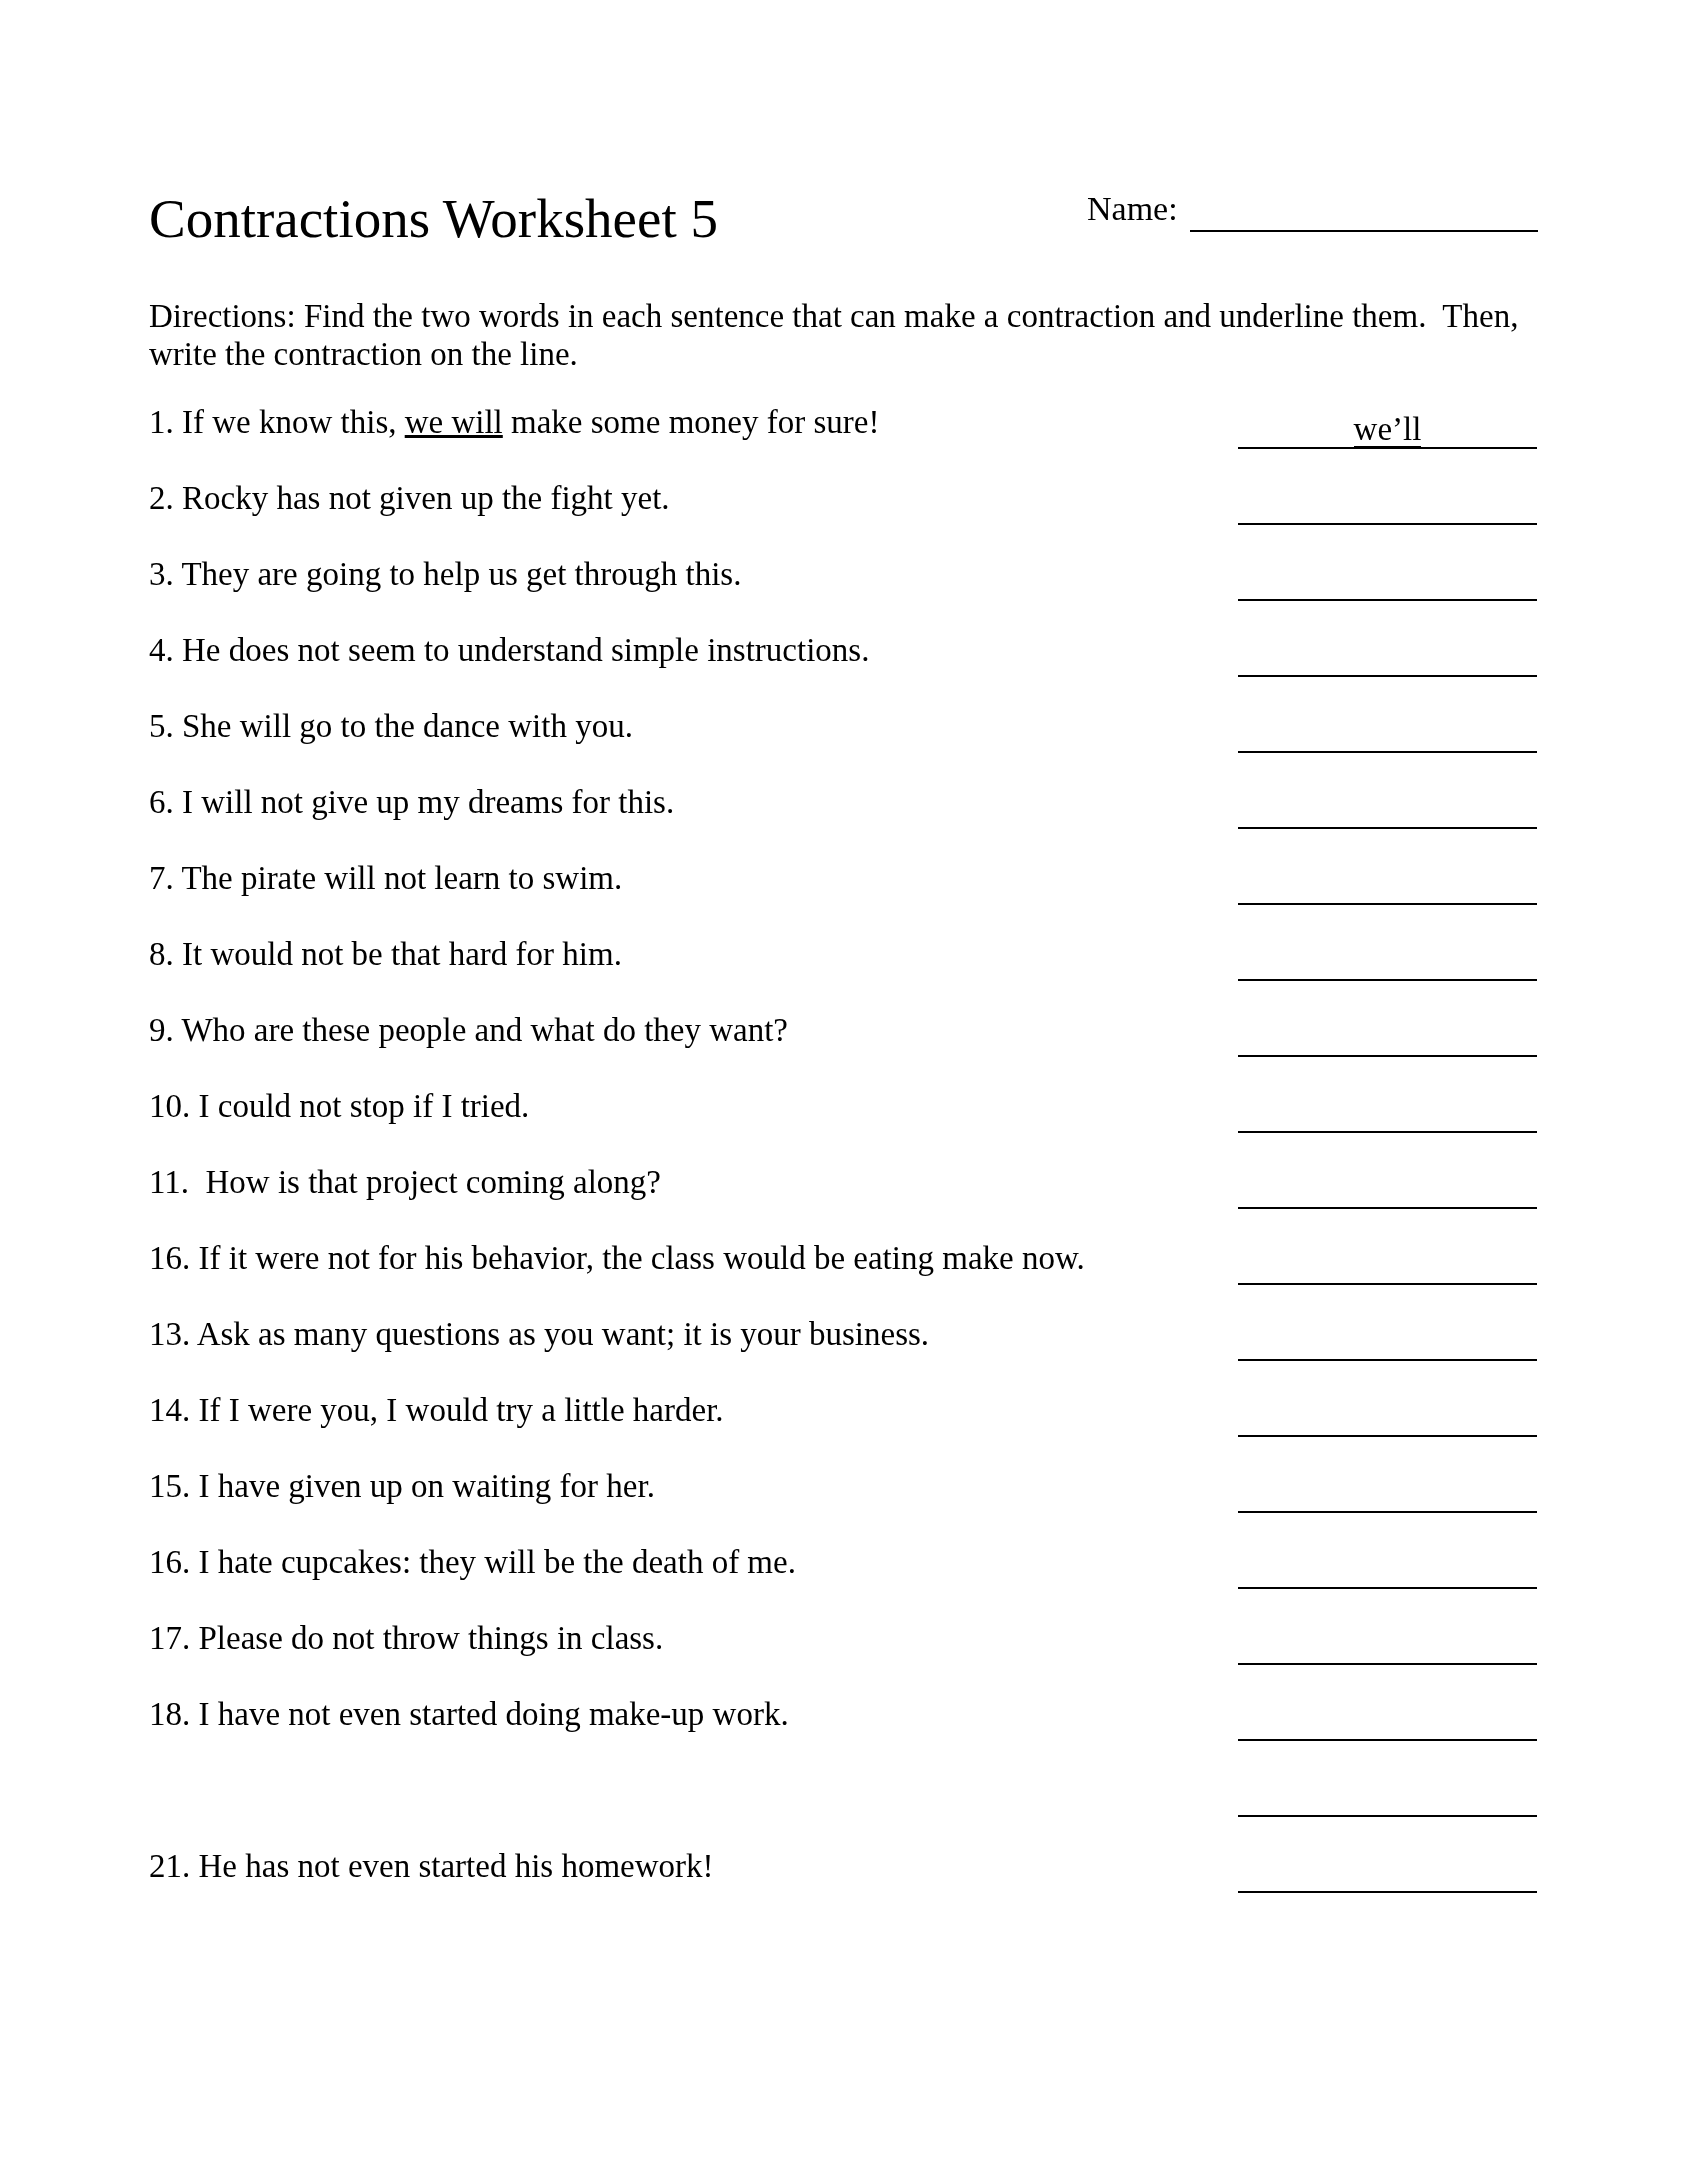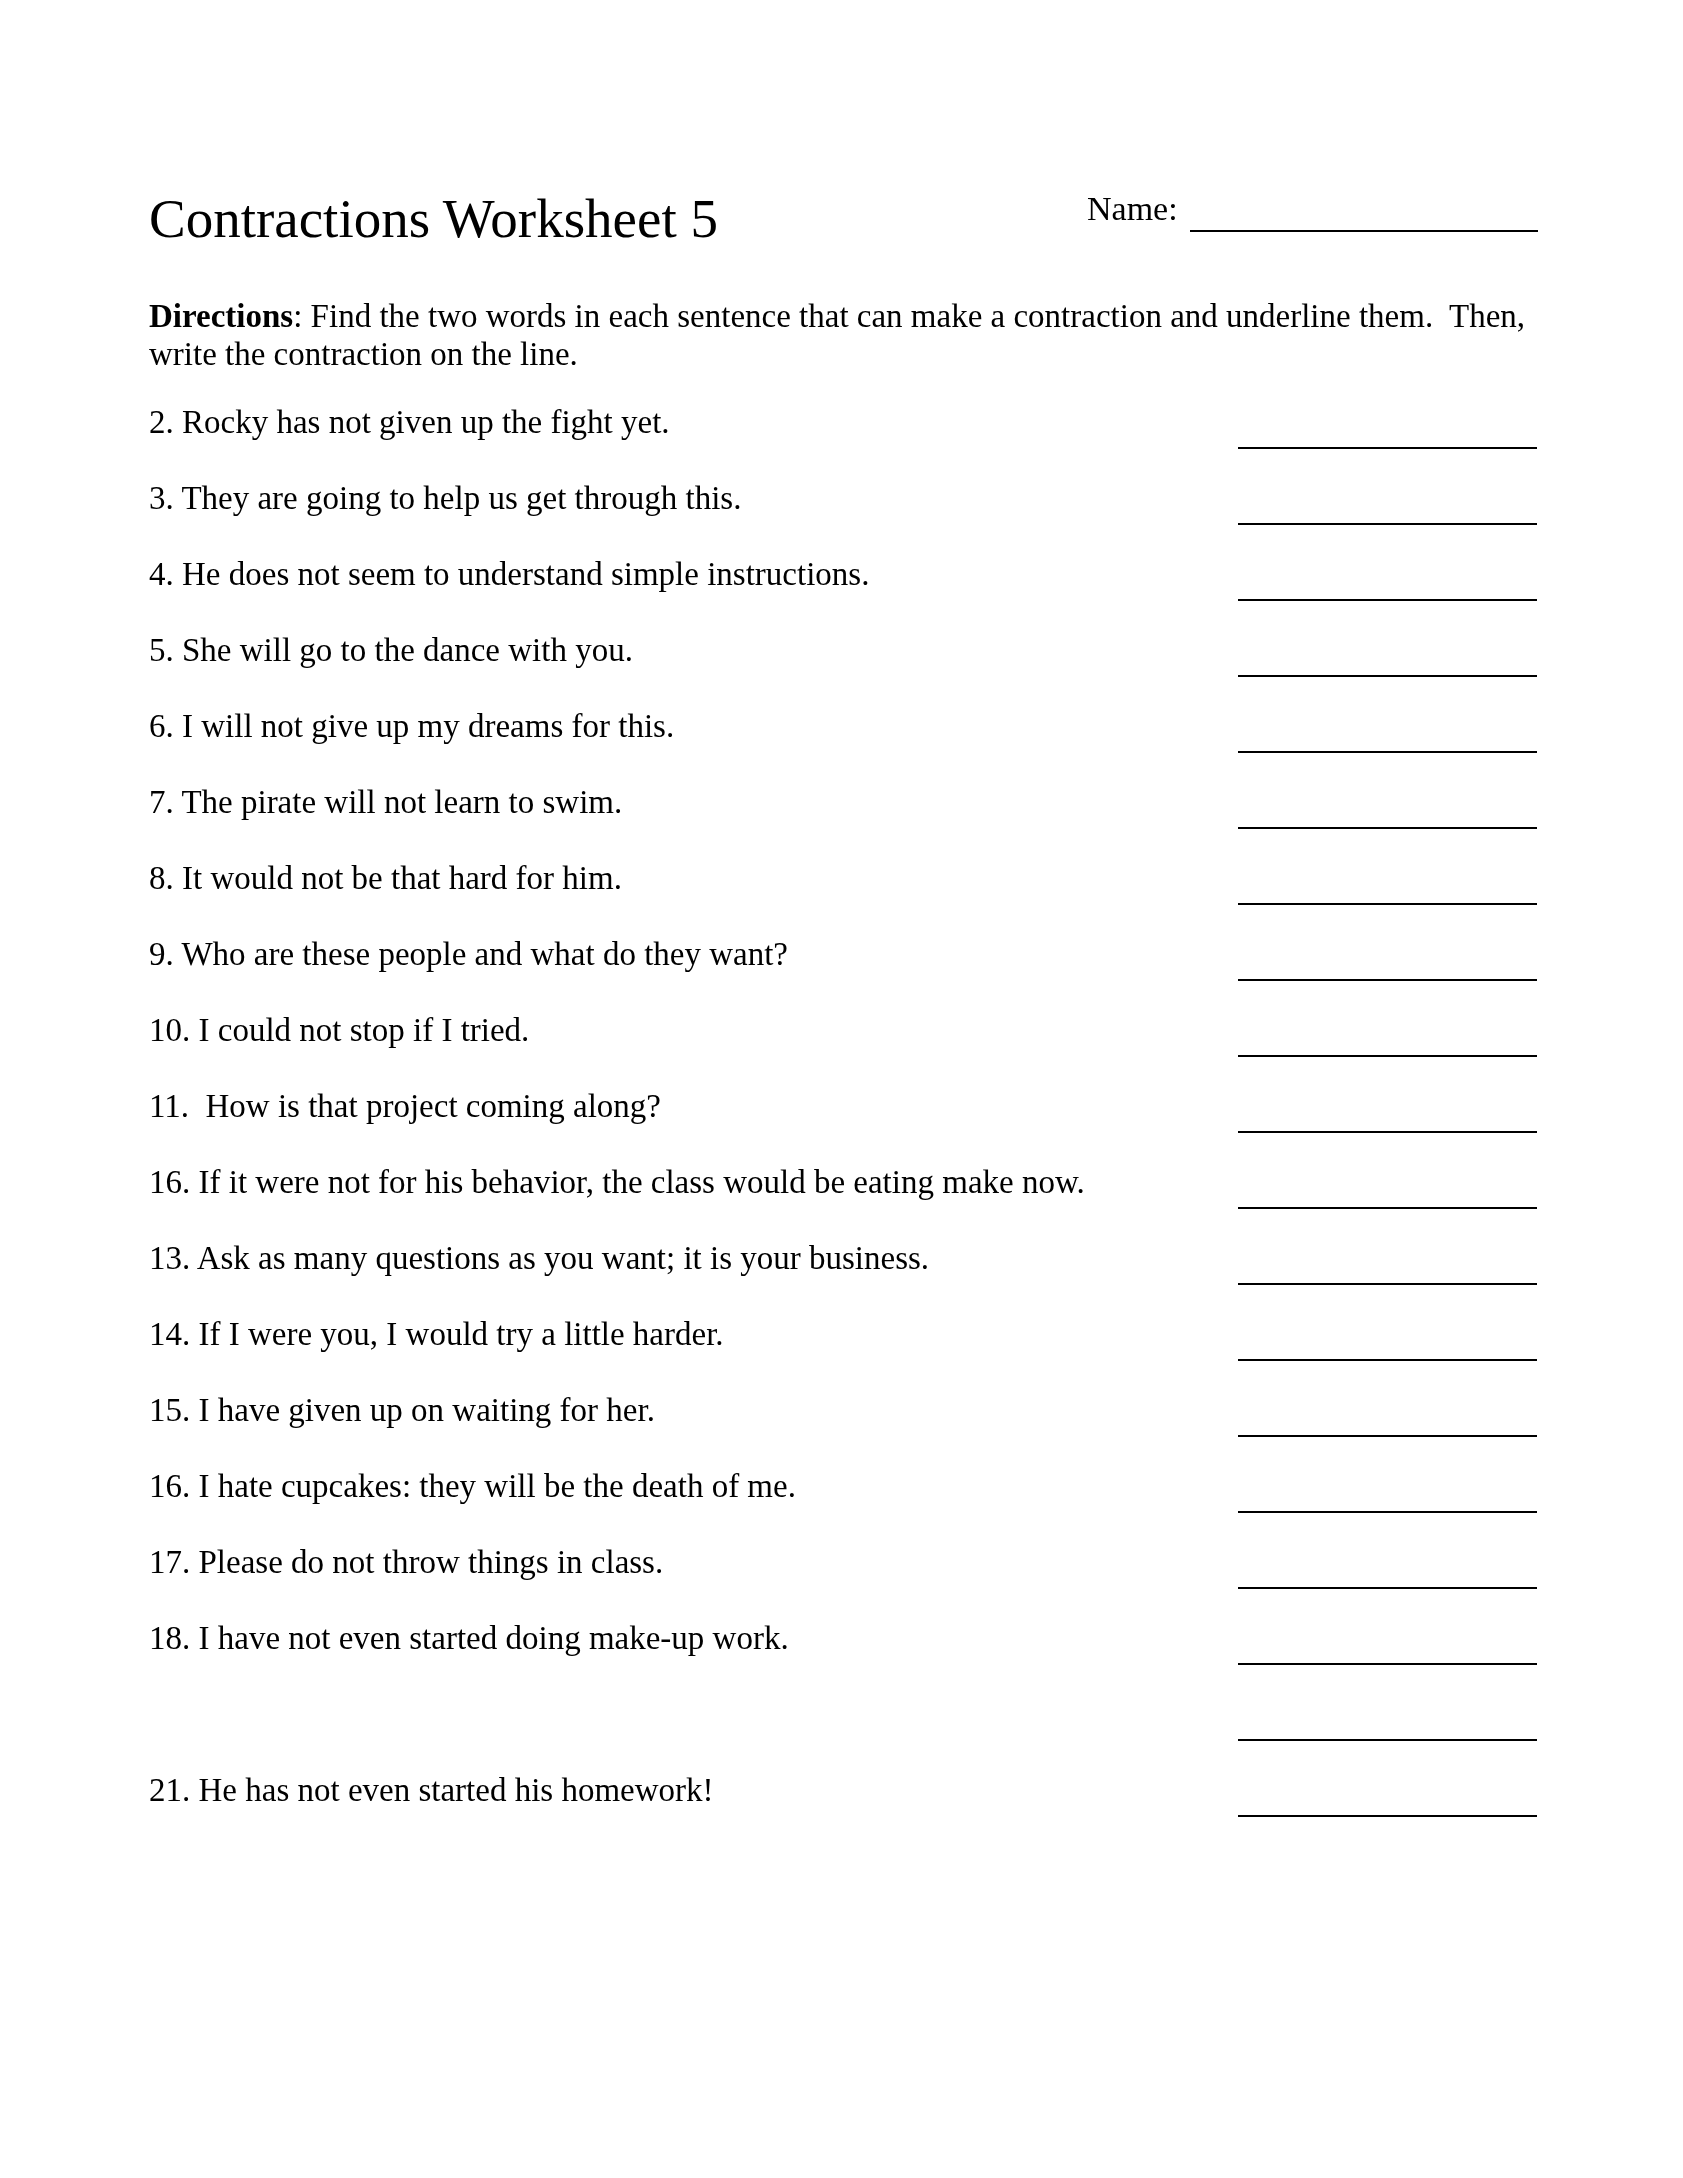--- a/index.html
+++ b/index.html
@@ -49,21 +49,21 @@
 
   
   .directions {
     position: absolute;
     left: 149px;
     top: 297px;
     font-size: 33px;
     line-height: 38px;
   }
   .directions .dir-line { white-space: pre; }
-  .dir-label { font-weight: bold; }
+  .dir-label { font-weight: normal; }
 
   
   .questions {
     position: absolute;
     left: 149px;
     top: 404px;
     width: 1392px;
   }
   .q-row {
     position: relative;
@@ -108,20 +108,26 @@
   </div>
 
   <div class="title">Contractions Worksheet 5</div>
 
   <div class="directions">
     <div class="dir-line"><span class="dir-label">Directions</span><span>: Find the two words in each sentence that can make a contraction and underline them.  Then,</span></div>
     <div class="dir-line">write the contraction on the line.</div>
   </div>
 
   <div class="questions">
+  <div class="q-row">
+    <div class="q-text"><span class="q-num">1.</span><span class="q-pre"> If we know this, </span><span class="q-underlined">we will</span><span class="q-post"> make some money for sure!</span></div>
+    <div class="q-blank">
+          <span class="q-answer">we’ll</span>
+        </div>
+  </div>
 
   <div class="q-row">
     <div class="q-text"><span class="q-num">2.</span><span class="q-pre"> Rocky has not given up the fight yet.</span><span class="q-post"></span></div>
     <div class="q-blank"></div>
   </div>
 
   <div class="q-row">
     <div class="q-text"><span class="q-num">3.</span><span class="q-pre"> They are going to help us get through this.</span><span class="q-post"></span></div>
     <div class="q-blank"></div>
   </div>

